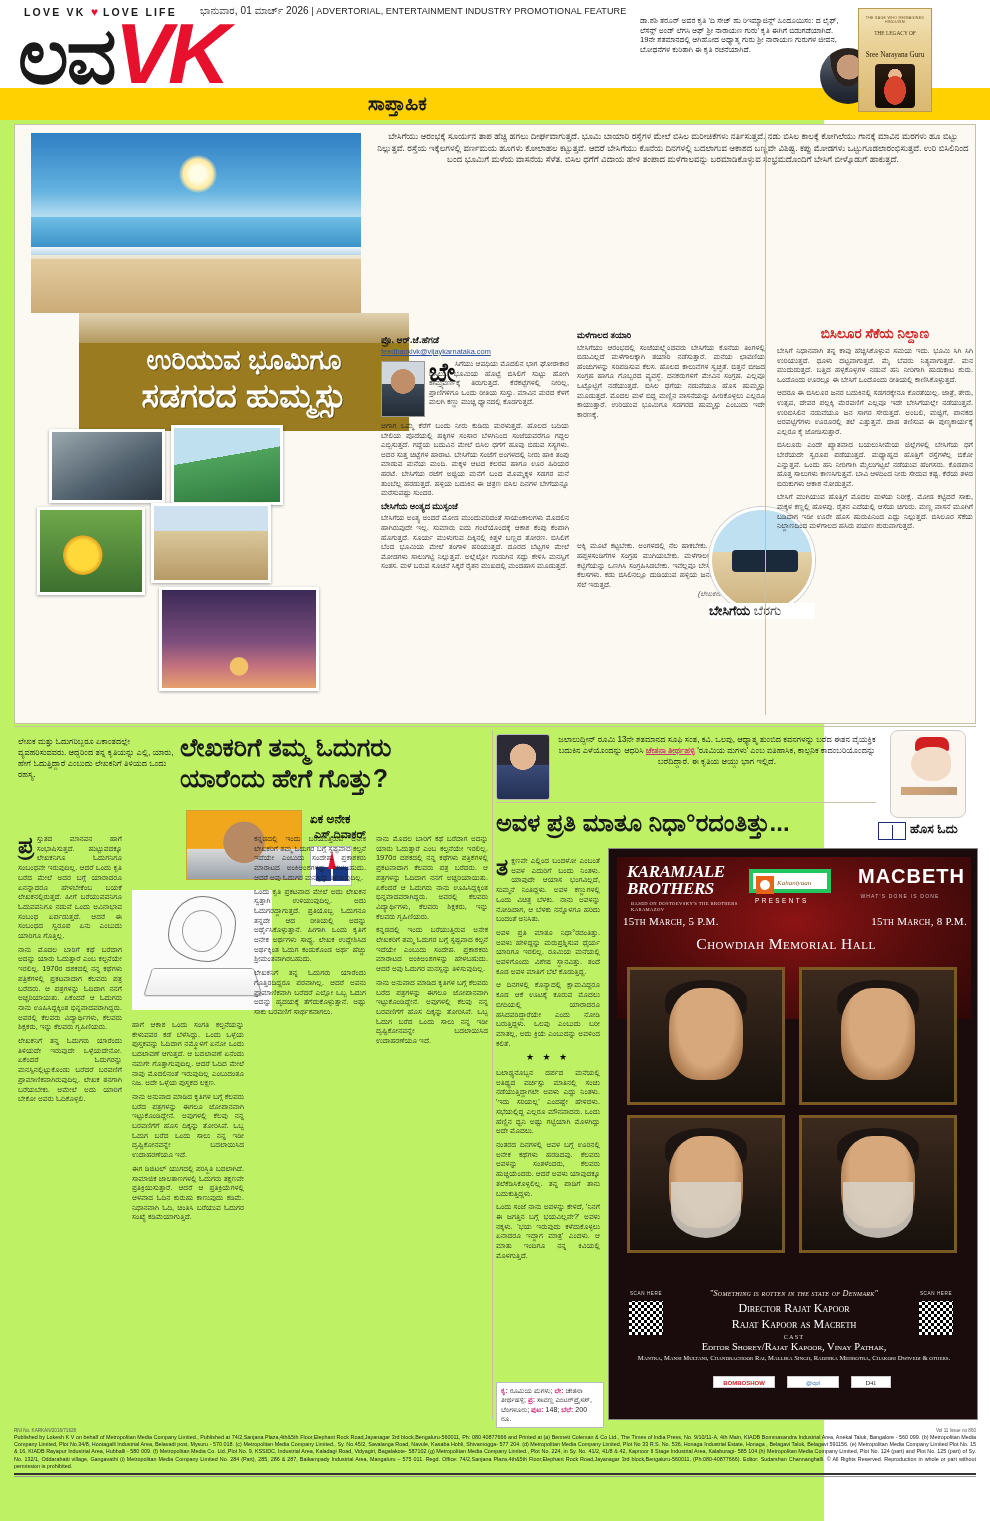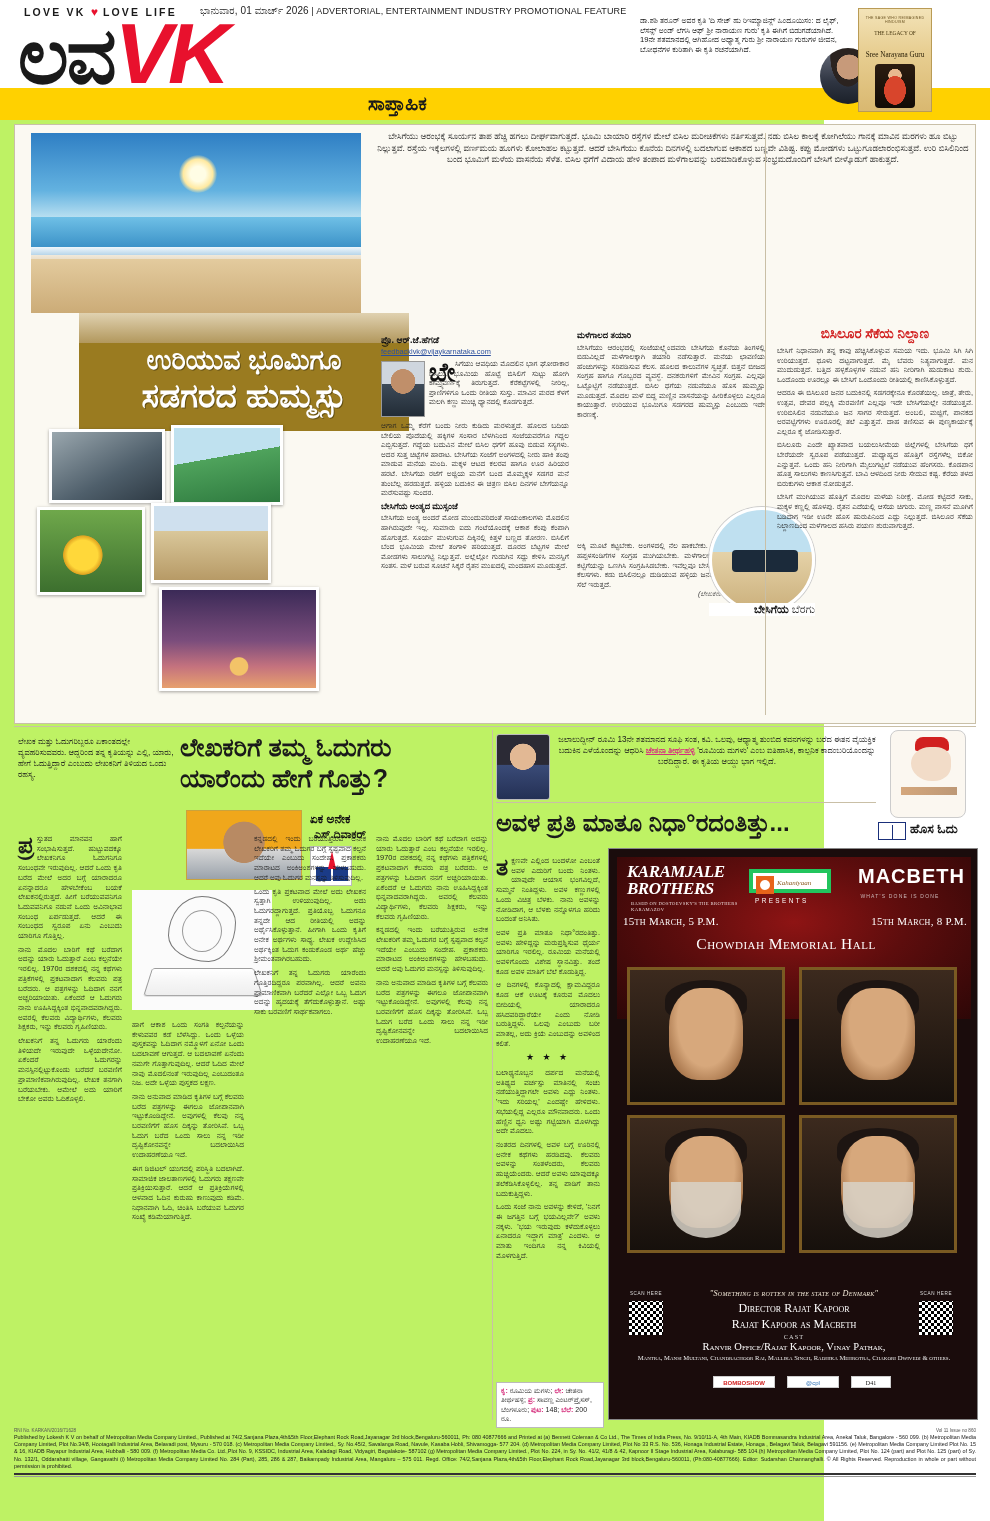--- a/index.html
+++ b/index.html
@@ -164,21 +164,21 @@
     border-radius:50%; border:3px solid #fff; box-shadow:0 0 0 1px #ccc;
     background:linear-gradient(180deg,#bfe0f0 0 42%, #e5d2a8 42%, #cbb07c 100%);
     overflow:hidden;
   }
   .circ-photo .glass {
     position:absolute; left:20px; top:40px; width:66px; height:22px;
     background:#1b2a3a; border-radius:4px;
   }
   .circ-cap {
     position:absolute; left:694px; top:478px; width:106px;
-    font-size:11px; text-align:right; color:#333; background:#fff;
+    font-size:13px; text-align:left; color:#333; background:#fff;
   }
   .circ-cap b { color:#111; }
 
   
   .redbox { position:absolute; left:762px; top:200px; width:196px; height:516px; }
   .redbox .rb-title {
     font-size:13.5px; font-weight:bold; color:#D1201F; text-align:center; line-height:17px;
   }
   .redbox .rb-body {
     margin-top:4px; font-size:7.4px; line-height:9.6px; color:#222; text-align:justify;
@@ -678,21 +678,21 @@
           <div class="hair"></div>
           <div class="head"></div>
           <div class="beard"></div>
         </div>
     </div>
 
     <div class="ad-quote">"Something is rotten in the state of Denmark"</div>
     <div class="ad-dir">Director Rajat Kapoor</div>
     <div class="ad-lead">Rajat Kapoor as Macbeth</div>
     <div class="ad-castlbl">CAST</div>
-    <div class="ad-cast1">Ranvir Office/Rajat Kapoor, Vinay Pathak,</div>
+    <div class="ad-cast1">Editor Shorey/Rajat Kapoor, Vinay Pathak,</div>
     <div class="ad-cast2">Mantra, Mansi Multani, Chandrachoor Rai, Mallika Singh, Radhika Mehrotra, Chakori Dwivedi &amp; others.</div>
 
     <div class="qr-lbl qrlL">SCAN HERE</div>
     <div class="qr qrL"></div>
     <div class="qr-lbl qrlR">SCAN HERE</div>
     <div class="qr qrR"></div>
 
     <div class="sponsors">
       <div class="sp sp1">BOMBOSHOW</div>
       <div class="sp sp2">@cpl</div>

